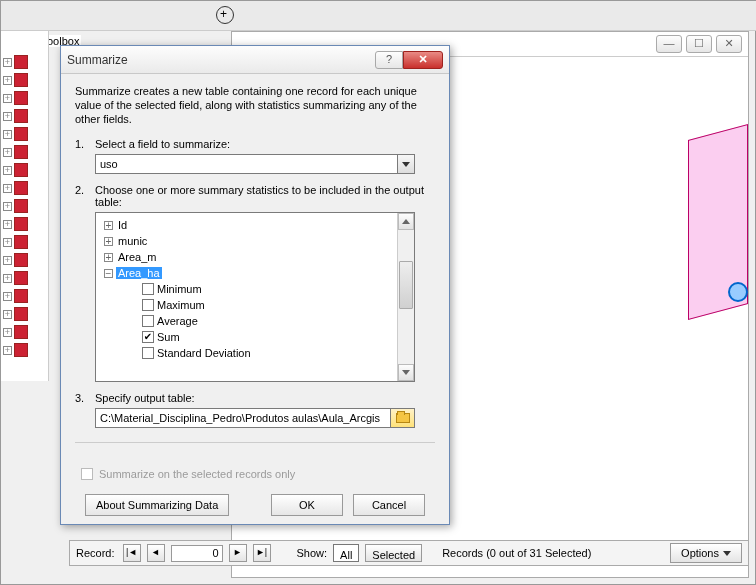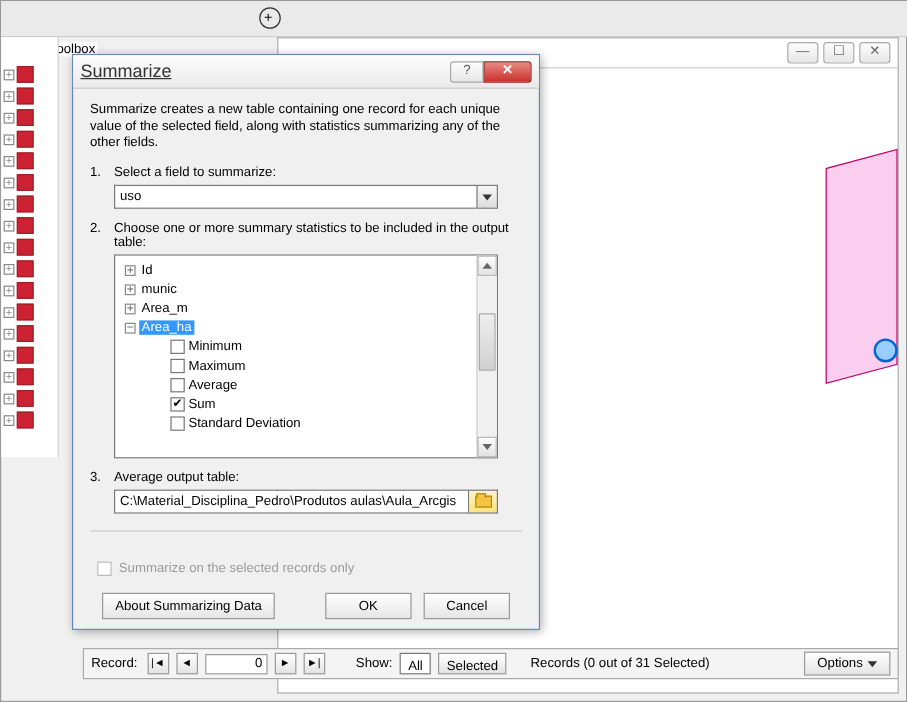--- a/index.html
+++ b/index.html
@@ -38,21 +38,21 @@
 .triangle-down { width:0; height:0; border-left:4px solid transparent; border-right:4px solid transparent; border-top:5px solid #333; }
 
 
 .table-icon { position:absolute; left:73px; top:56px; width:18px; height:16px; border:1px solid #777; background:#fff; }
 .table-icon::before{content:'';position:absolute;top:4px;left:0;right:0;height:1px;background:#777;}
 .table-icon::after{content:'';position:absolute;top:8px;left:0;right:0;height:1px;background:#777;}
 
 
 .dialog { position:absolute; left:60px; top:45px; width:390px; height:480px; background:#f0f0f0; border:1px solid #6a89b5; box-shadow:2px 2px 8px rgba(0,0,0,0.35); }
 .titlebar { height:28px; background:linear-gradient(#fdfdfd,#eaeaea); border-bottom:1px solid #c8c8c8; display:flex; align-items:center; padding:0 6px; }
-.titlebar-text { flex:1; font-size:15px; color:#333;text-decoration:underline; }
+.titlebar-text { flex:1; font-size:12px; color:#333; }
 .tb-btns { display:flex; gap:0; }
 .tb-btn { width:28px; height:18px; border:1px solid #a8a8a8; background:linear-gradient(#fdfdfd,#e6e6e6); text-align:center; line-height:15px; color:#555; font-size:11px; border-radius:0; }
 .tb-btn.help { border-top-left-radius:3px; border-bottom-left-radius:3px; }
 .tb-btn.close { background:linear-gradient(#e98b85,#c9302c); color:#fff; border:1px solid #9e221e; border-top-right-radius:3px; border-bottom-right-radius:3px; font-weight:bold; width:40px; }
 
 .dialog-body { padding:10px 14px 8px 14px; }
 .intro { color:#000; line-height:14px; margin-bottom:12px; }
 
 .step { display:flex; gap:6px; margin-bottom:4px; }
 .step-num { width:14px; }
@@ -281,21 +281,21 @@
           </div>
         <div class="scroll-thumb"></div>
         <div class="scroll-arrow-dn">
             <div class="tri-dn"></div>
           </div>
       </div>
     </div>
 
     <div class="step">
       <div class="step-num">3.</div>
-      <div class="step-txt">Average output table:</div>
+      <div class="step-txt">Specify output table:</div>
     </div>
     <div class="path-row">
       <input value="C:\Material_Disciplina_Pedro\Produtos aulas\Aula_Arcgis" style="">
       <div class="browse-btn">
           <div class="folder-icon"></div>
         </div>
     </div>
 
     <div class="sep"></div>
 

